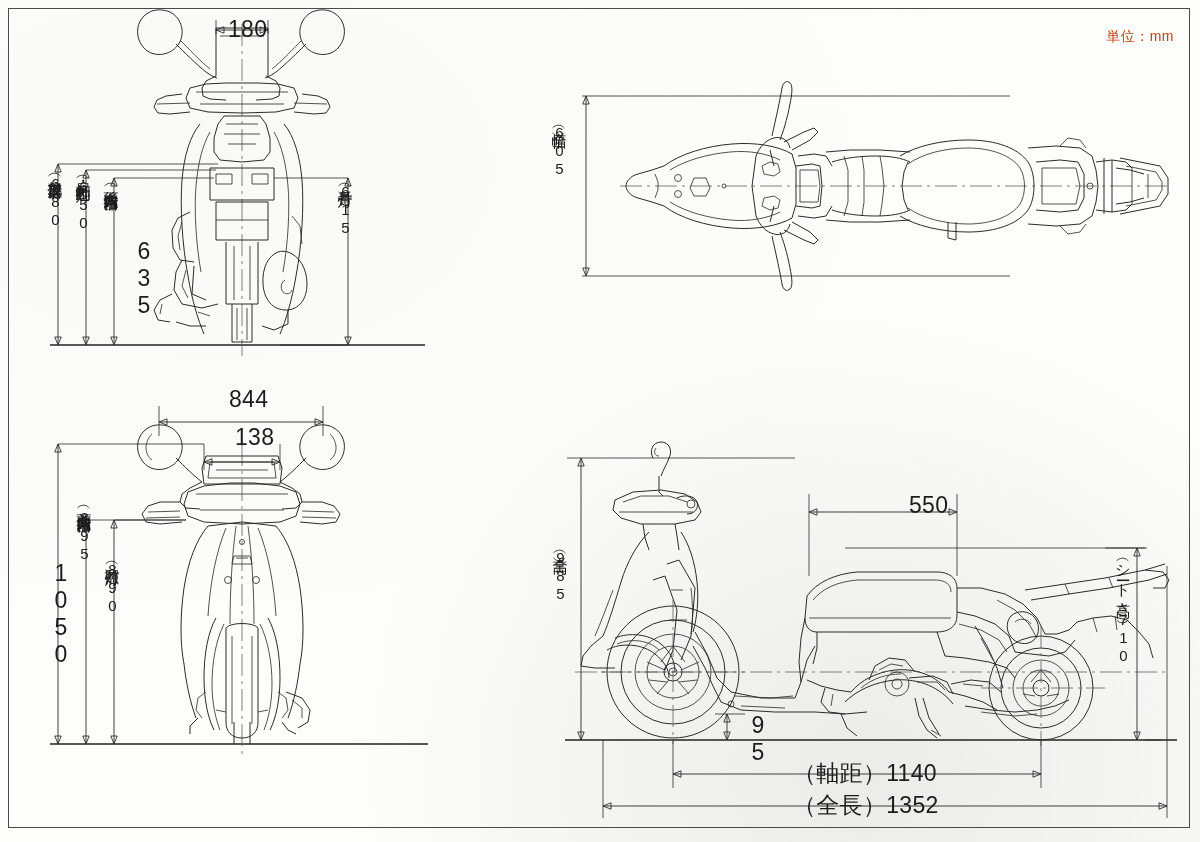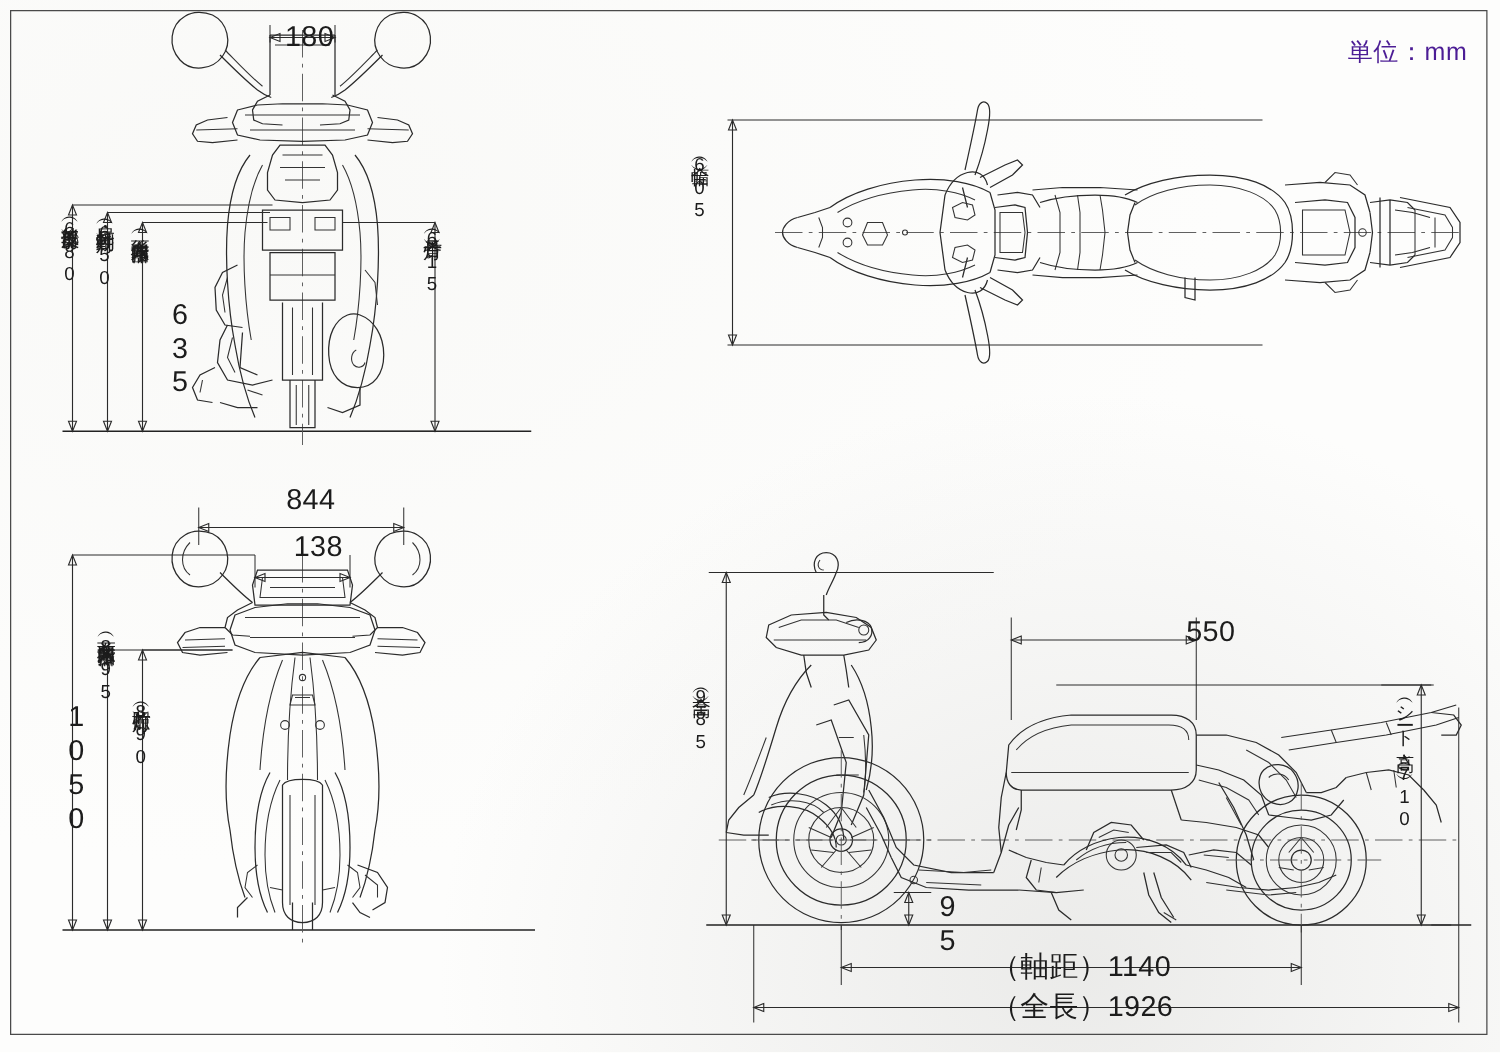--- a/index.html
+++ b/index.html
@@ -27,23 +27,23 @@
   #paper-tint{
     position:absolute; inset:0;
     background:
       radial-gradient(ellipse at 72% 92%, rgba(220,220,218,.55) 0%, rgba(255,255,255,0) 42%),
       radial-gradient(ellipse at 18% 20%, rgba(248,248,246,.8) 0%, rgba(255,255,255,0) 55%);
     pointer-events:none;
   }
   .unit-label{
     position:absolute;
     right:26px; top:28px;
-    font-size:20px;
+    font-size:14px;
     letter-spacing:.5px;
-    color:#4c1d95;
+    color:#c2410c;
     white-space:nowrap;
   }
   svg.view{position:absolute; overflow:visible;}
   .ln{fill:none;stroke:#2b2b2b;stroke-width:1;vector-effect:non-scaling-stroke;}
   .ln-thin{fill:none;stroke:#333;stroke-width:.85;vector-effect:non-scaling-stroke;}
   .dim{fill:none;stroke:#2b2b2b;stroke-width:.9;vector-effect:non-scaling-stroke;}
   .ext{fill:none;stroke:#2b2b2b;stroke-width:.8;vector-effect:non-scaling-stroke;}
   .ground{fill:none;stroke:#222;stroke-width:1.3;vector-effect:non-scaling-stroke;}
   .center{fill:none;stroke:#555;stroke-width:.75;stroke-dasharray:22 5 3 5;vector-effect:non-scaling-stroke;}
   .dimtext{
@@ -503,23 +503,23 @@
     <path class="dim" d="M496 334 l-8 -3.2 v6.4 z" fill="#2b2b2b"></path>
 
     <path class="ext" d="M58 300 V378 M622 126 V378"></path>
     <path class="dim" d="M58 366 H622"></path>
     <path class="dim" d="M58 366 l8 -3.2 v6.4 z" fill="#2b2b2b"></path>
     <path class="dim" d="M622 366 l-8 -3.2 v6.4 z" fill="#2b2b2b"></path>
   </svg>
 
   <div class="dimtext vert small" style="left:550px; top:545px;">（全高）985</div>
 
-  <div class="dimtext num" style="left:949px; top:492px;">550</div>
+  <div class="dimtext num" style="left:909px; top:492px;">550</div>
 
   <div class="dimtext vert small" style="left:1113px; top:553px;">（シート高さ）710</div>
 
   <div class="dimtext vert num" style="left:744px; top:712px;">95</div>
 
   <div class="dimtext num" style="left:793px; top:758px;">（軸距）1140</div>
 
-  <div class="dimtext num" style="left:793px; top:790px;">（全長）1926</div>
+  <div class="dimtext num" style="left:793px; top:790px;">（全長）1352</div>
 
 </div>
 
 </body></html>

